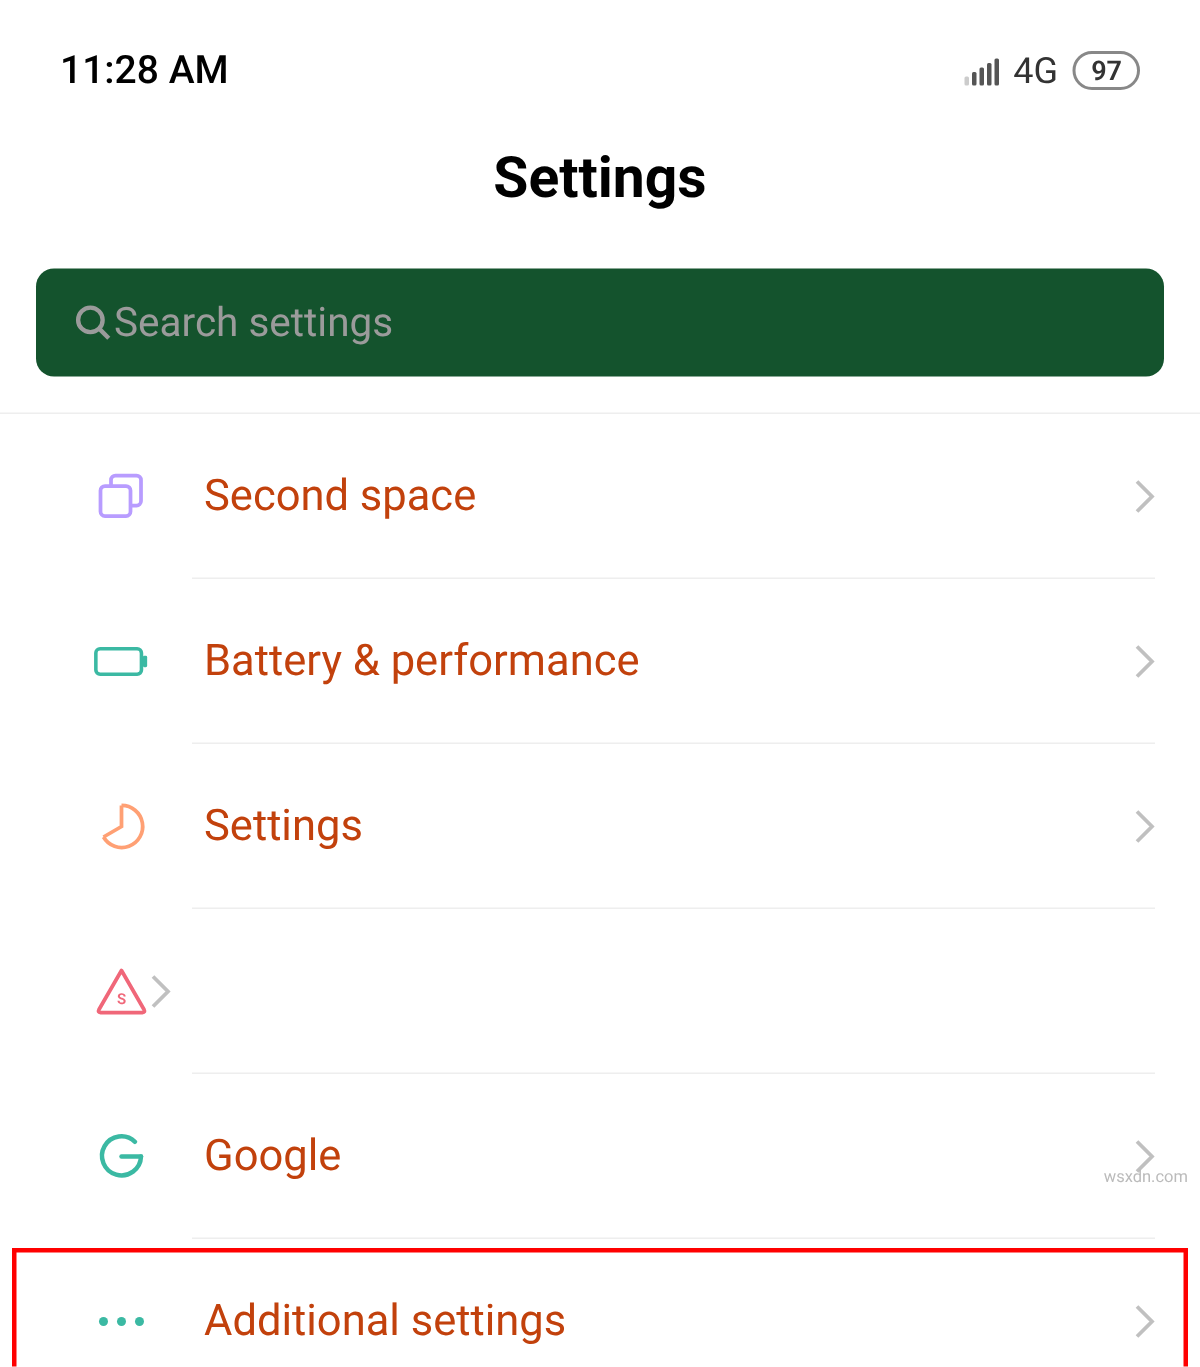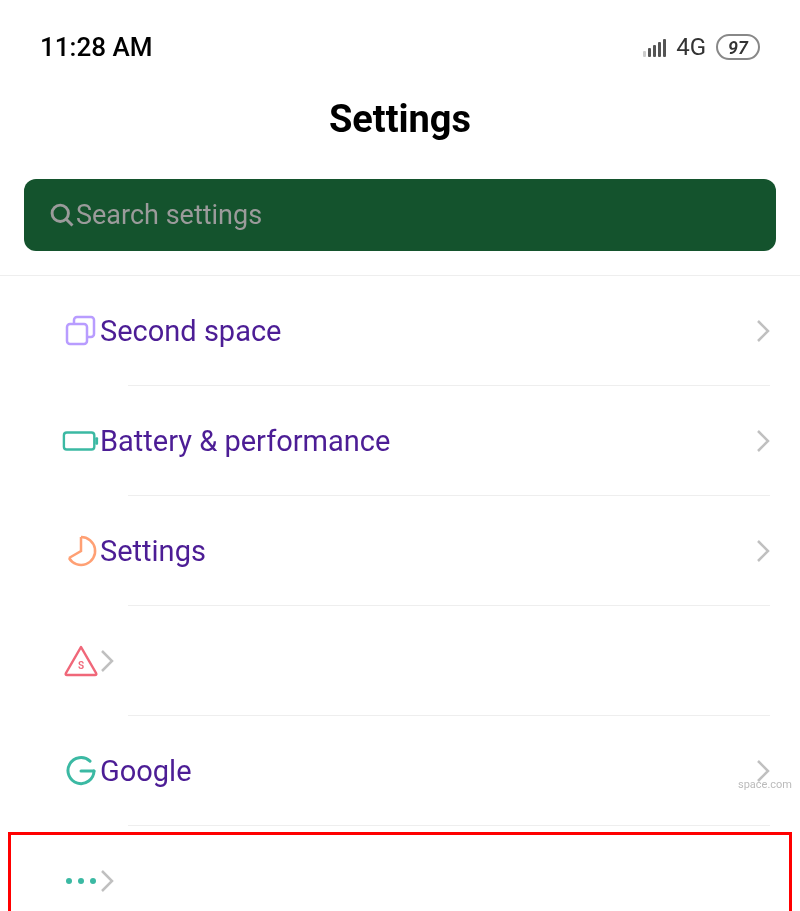--- a/index.html
+++ b/index.html
@@ -50,21 +50,20 @@
     .battery-pill {
       display: inline-flex;
       align-items: center;
       border: 2px solid #888;
       border-radius: 14px;
       padding: 0 10px;
       height: 26px;
       font-size: 18px;
       font-weight: 600;
       color: #333;
-      font-style: italic;
     }
     .header-title {
       text-align: center;
       font-size: 38px;
       font-weight: 700;
       color: #000;
       margin-top: 25px;
       margin-bottom: 38px;
     }
     .search-bar {
@@ -99,22 +98,23 @@
     .item-icon {
       width: 38px;
       height: 38px;
       display: flex;
       align-items: center;
       justify-content: center;
       flex-shrink: 0;
     }
     .item-label {
       font-size: 29px;
-      color: #4c1d95;
+      color: #c2410c;
       font-weight: 400;
+      margin-left: 36px;
       flex: 1;
     }
     .chevron {
       flex-shrink: 0;
     }
     .item-divider {
       position: absolute;
       bottom: 0;
       left: 128px;
       right: 30px;
@@ -242,21 +242,22 @@
   </div>
 
   <div class="settings-item">
     <div class="item-icon">
       <svg width="34" height="10" viewBox="0 0 34 10" fill="#3bb9a3">
         <circle cx="5" cy="5" r="3"></circle>
         <circle cx="17" cy="5" r="3"></circle>
         <circle cx="29" cy="5" r="3"></circle>
       </svg>
     </div>
+    <div class="item-label">Additional settings</div>
     <svg class="chevron" width="14" height="24" viewBox="0 0 14 24" fill="none" stroke="#c0c0c0" stroke-width="2.5">
       <polyline points="2,2 12,12 2,22"></polyline>
     </svg>
   </div>
 
 </div>
 
 <div class="highlight-box"></div>
-<div class="watermark">space.com</div>
+<div class="watermark">wsxdn.com</div>
 
 </body></html>

